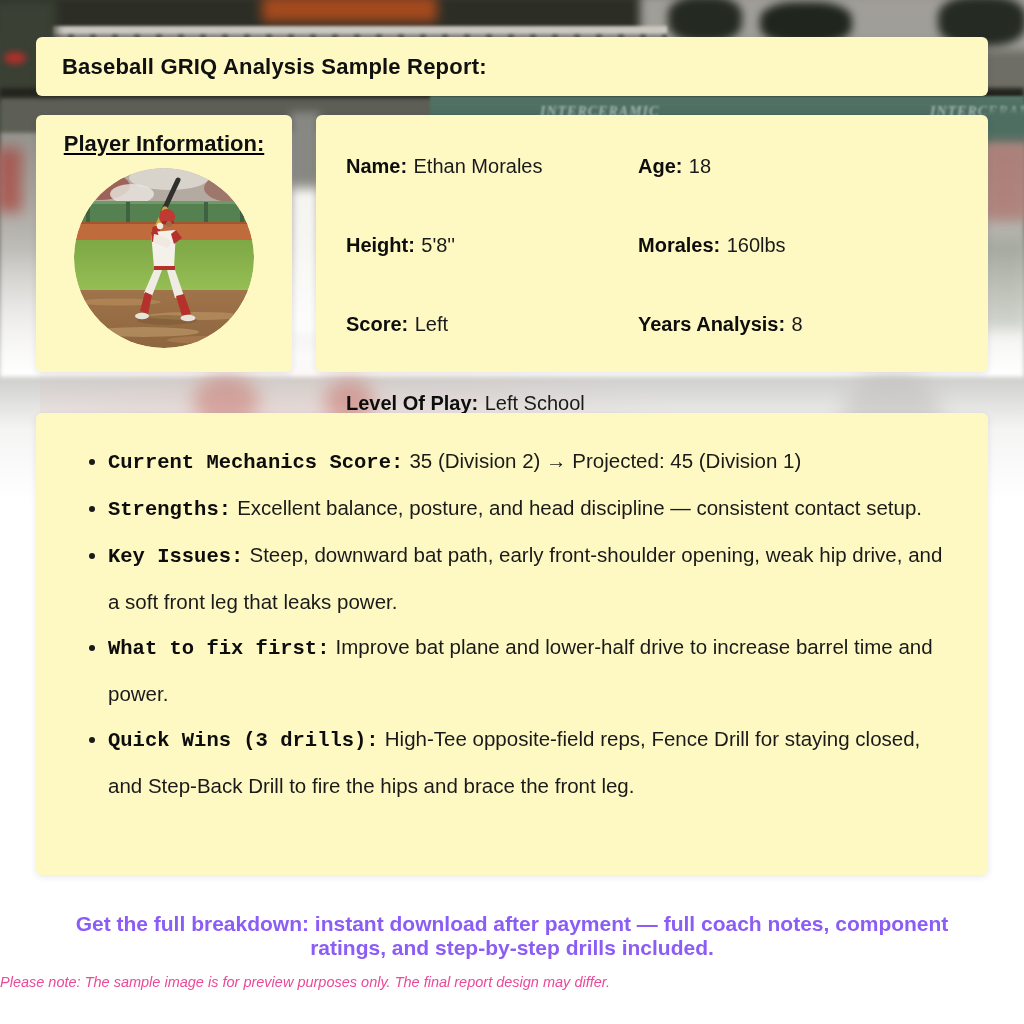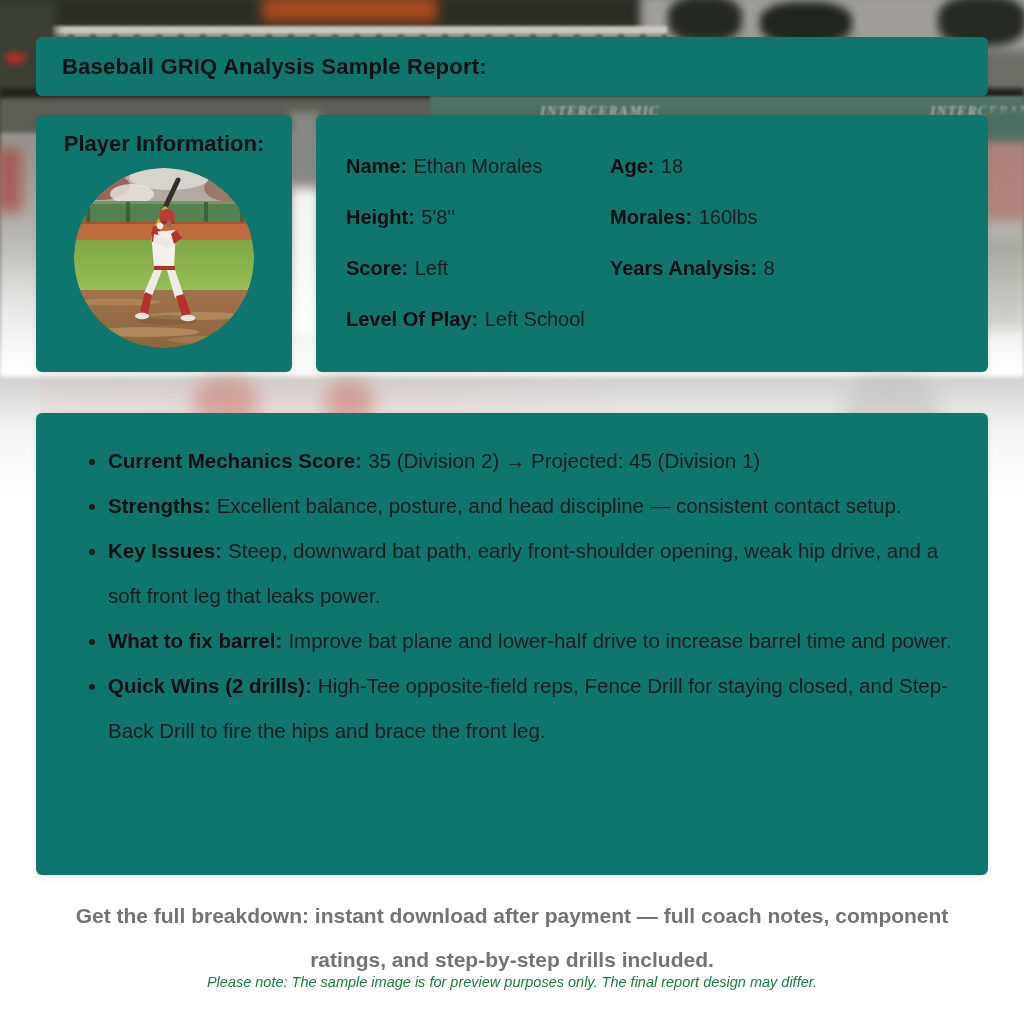--- a/index.html
+++ b/index.html
@@ -37,44 +37,44 @@
   .h-leftred    { left:-4px; top:148px; width:26px; height:64px; background:#a84038; filter:blur(7px); opacity:.7; }
   .h-fade { left:0; top:248px; width:1024px; height:252px;
             background:linear-gradient(180deg,rgba(255,255,255,0) 0%,rgba(255,255,255,.55) 42%,rgba(255,255,255,.93) 72%,#fff 100%); }
   .h-helmet1 { left:193px; top:376px; width:66px; height:50px; background:#c2675e; border-radius:50%; filter:blur(9px); opacity:.5; }
   .h-helmet2 { left:324px; top:380px; width:50px; height:44px; background:#bf5148; border-radius:50%; filter:blur(9px); opacity:.45; }
   .h-grayblob { left:842px; top:372px; width:100px; height:88px; background:#b9b7b4; border-radius:50%; filter:blur(10px); opacity:.45; }
   .h-pinktint { left:40px; top:355px; width:640px; height:115px;
                 background:radial-gradient(ellipse at 35% 50%, rgba(222,160,150,.22), transparent 70%); }
 
   
-  .card { position:absolute; background:#0f766e; border-radius:6px; box-shadow:0 2px 7px rgba(40,40,40,.10); z-index:2; }
+  .card { position:absolute; background:#fef9c3; border-radius:6px; box-shadow:0 2px 7px rgba(40,40,40,.10); z-index:2; }
   .header-card { left:36px; top:37px; width:952px; height:59px; display:flex; align-items:center; padding-left:26px; }
   .header-card h1 { font-size:22px; font-weight:700; color:#101010; letter-spacing:.2px; }
 
-  .player-card { left:36px; top:115px; width:256px; height:257px; text-align:center; }
+  .player-card { left:36px; top:115px; width:256px; height:257px; text-align:center;text-decoration:underline; }
   .player-card h2 { margin-top:16px; font-size:22px; font-weight:700; color:#101010; }
   .player-photo { display:block; margin:11px auto 0; border-radius:50%; }
 
   .details-card { left:316px; top:115px; width:672px; height:257px;
                   display:grid; grid-template-columns:264px 1fr; grid-auto-rows:51px;
-                  align-items:center; padding:26px 10px 0 30px; }
+                  align-items:center; padding:26px 10px 0 30px;gap:28px; }
   .field { font-size:20px; color:#1a1a1a; white-space:nowrap; }
   .field .lbl { font-weight:700; color:#0d0d0d; margin-right:.32em; }
 
   .analysis-card { left:36px; top:413px; width:952px; height:462px; padding:25px 30px 0 54px; }
   .analysis-card ul { list-style:disc outside; margin:0; padding-left:18px; }
   .analysis-card li { font-size:20.5px; line-height:45px; color:#1a1a1a; }
-  .analysis-card li .lbl { font-weight:700; color:#0d0d0d; margin-right:.3em; }
+  .analysis-card li .lbl { font-weight:700; color:#0d0d0d; margin-right:.3em;font-family:Liberation Mono, monospace; }
 
   
   .cta { position:absolute; left:0; top:894px; width:1024px; text-align:center; z-index:2; }
-  .cta div { max-width:924px; margin:0 auto; font-size:21px; font-weight:700; line-height:44px; color:#737373; }
-  .note { position:absolute; left:0; top:974px; width:1024px; text-align:center; z-index:2;
-          font-size:14.5px; font-style:italic; font-weight:500; color:#15803d; }
+  .cta div { max-width:924px; margin:18px auto; font-size:21px; font-weight:700; line-height:24px; color:#8b5cf6; }
+  .note { position:absolute; left:0; top:974px; width:1024px; text-align:left; z-index:2;
+          font-size:14.5px; font-style:italic; font-weight:500; color:#ec4899; }
 </style>
 </head>
 <body>
 
 <div class="canvas">
 
   <div class="hero">
     <div class="h-topdark"></div>
     <div class="h-topright"></div>
     <div class="h-fig1"></div>
@@ -197,24 +197,24 @@
       <li>
         <span class="lbl">Current Mechanics Score:</span><span>35 (Division 2) → Projected: 45 (Division 1)</span>
       </li>
       <li>
         <span class="lbl">Strengths:</span><span>Excellent balance, posture, and head discipline — consistent contact setup.</span>
       </li>
       <li>
         <span class="lbl">Key Issues:</span><span>Steep, downward bat path, early front-shoulder opening, weak hip drive, and a soft front leg that leaks power.</span>
       </li>
       <li>
-        <span class="lbl">What to fix barrel:</span><span>Improve bat plane and lower-half drive to increase barrel time and power.</span>
-      </li>
-      <li>
-        <span class="lbl">Quick Wins (2 drills):</span><span>High-Tee opposite-field reps, Fence Drill for staying closed, and Step-Back Drill to fire the hips and brace the front leg.</span>
+        <span class="lbl">What to fix first:</span><span>Improve bat plane and lower-half drive to increase barrel time and power.</span>
+      </li>
+      <li>
+        <span class="lbl">Quick Wins (3 drills):</span><span>High-Tee opposite-field reps, Fence Drill for staying closed, and Step-Back Drill to fire the hips and brace the front leg.</span>
       </li>
     </ul>
   </div>
 
   <div class="cta">
     <div>Get the full breakdown: instant download after payment — full coach notes, component ratings, and step-by-step drills included.</div>
   </div>
   <div class="note">Please note: The sample image is for preview purposes only. The final report design may differ.</div>
 
 </div>

